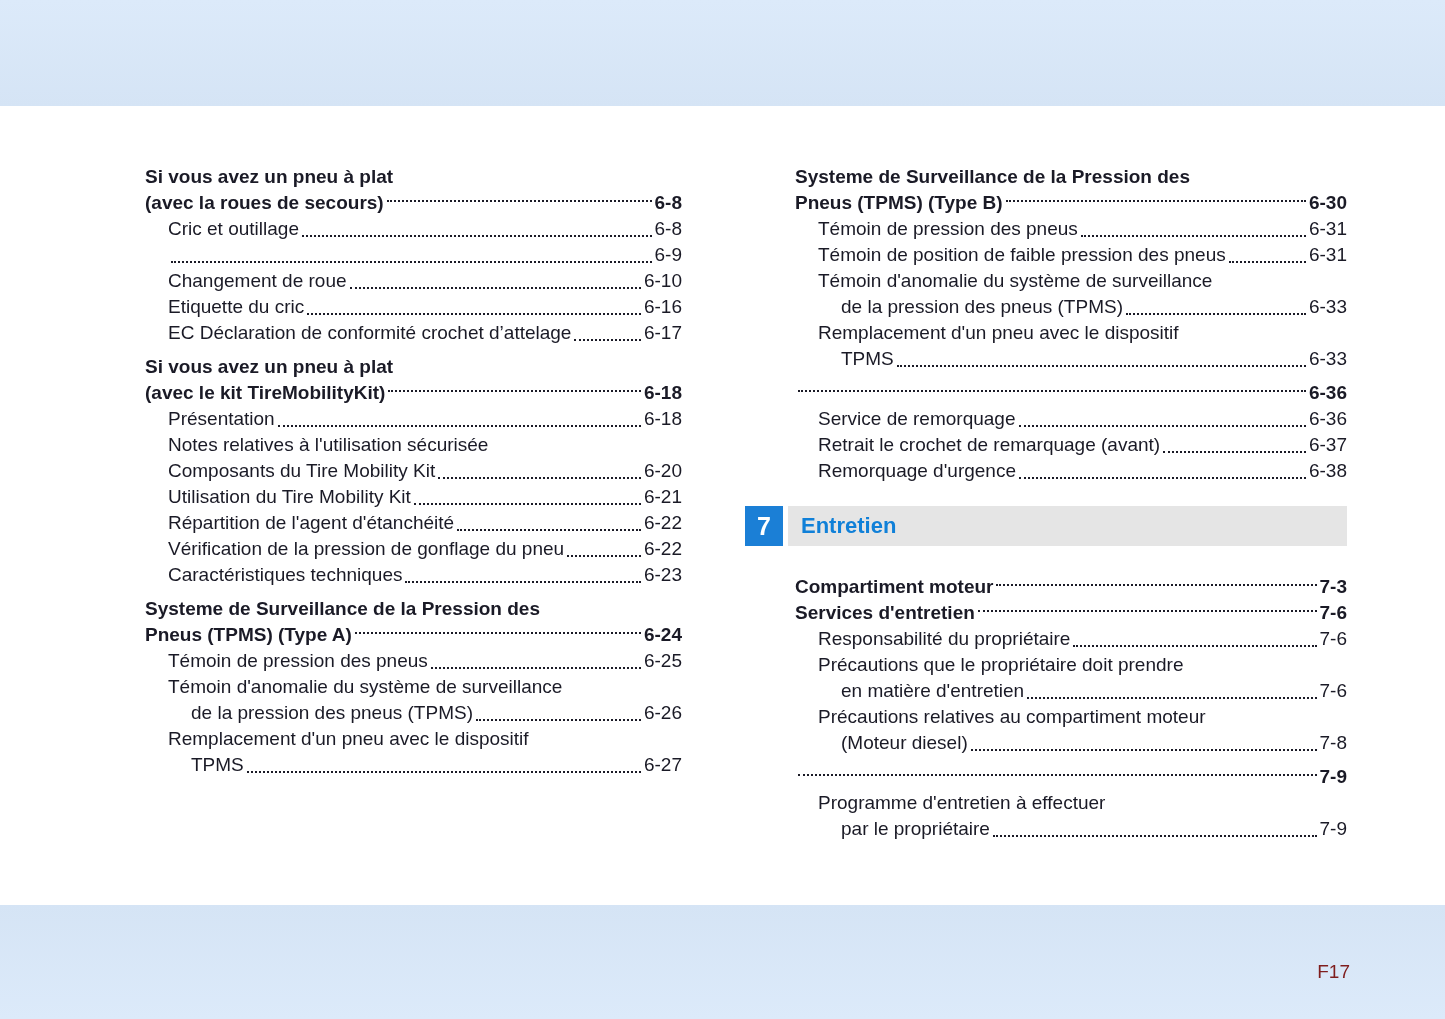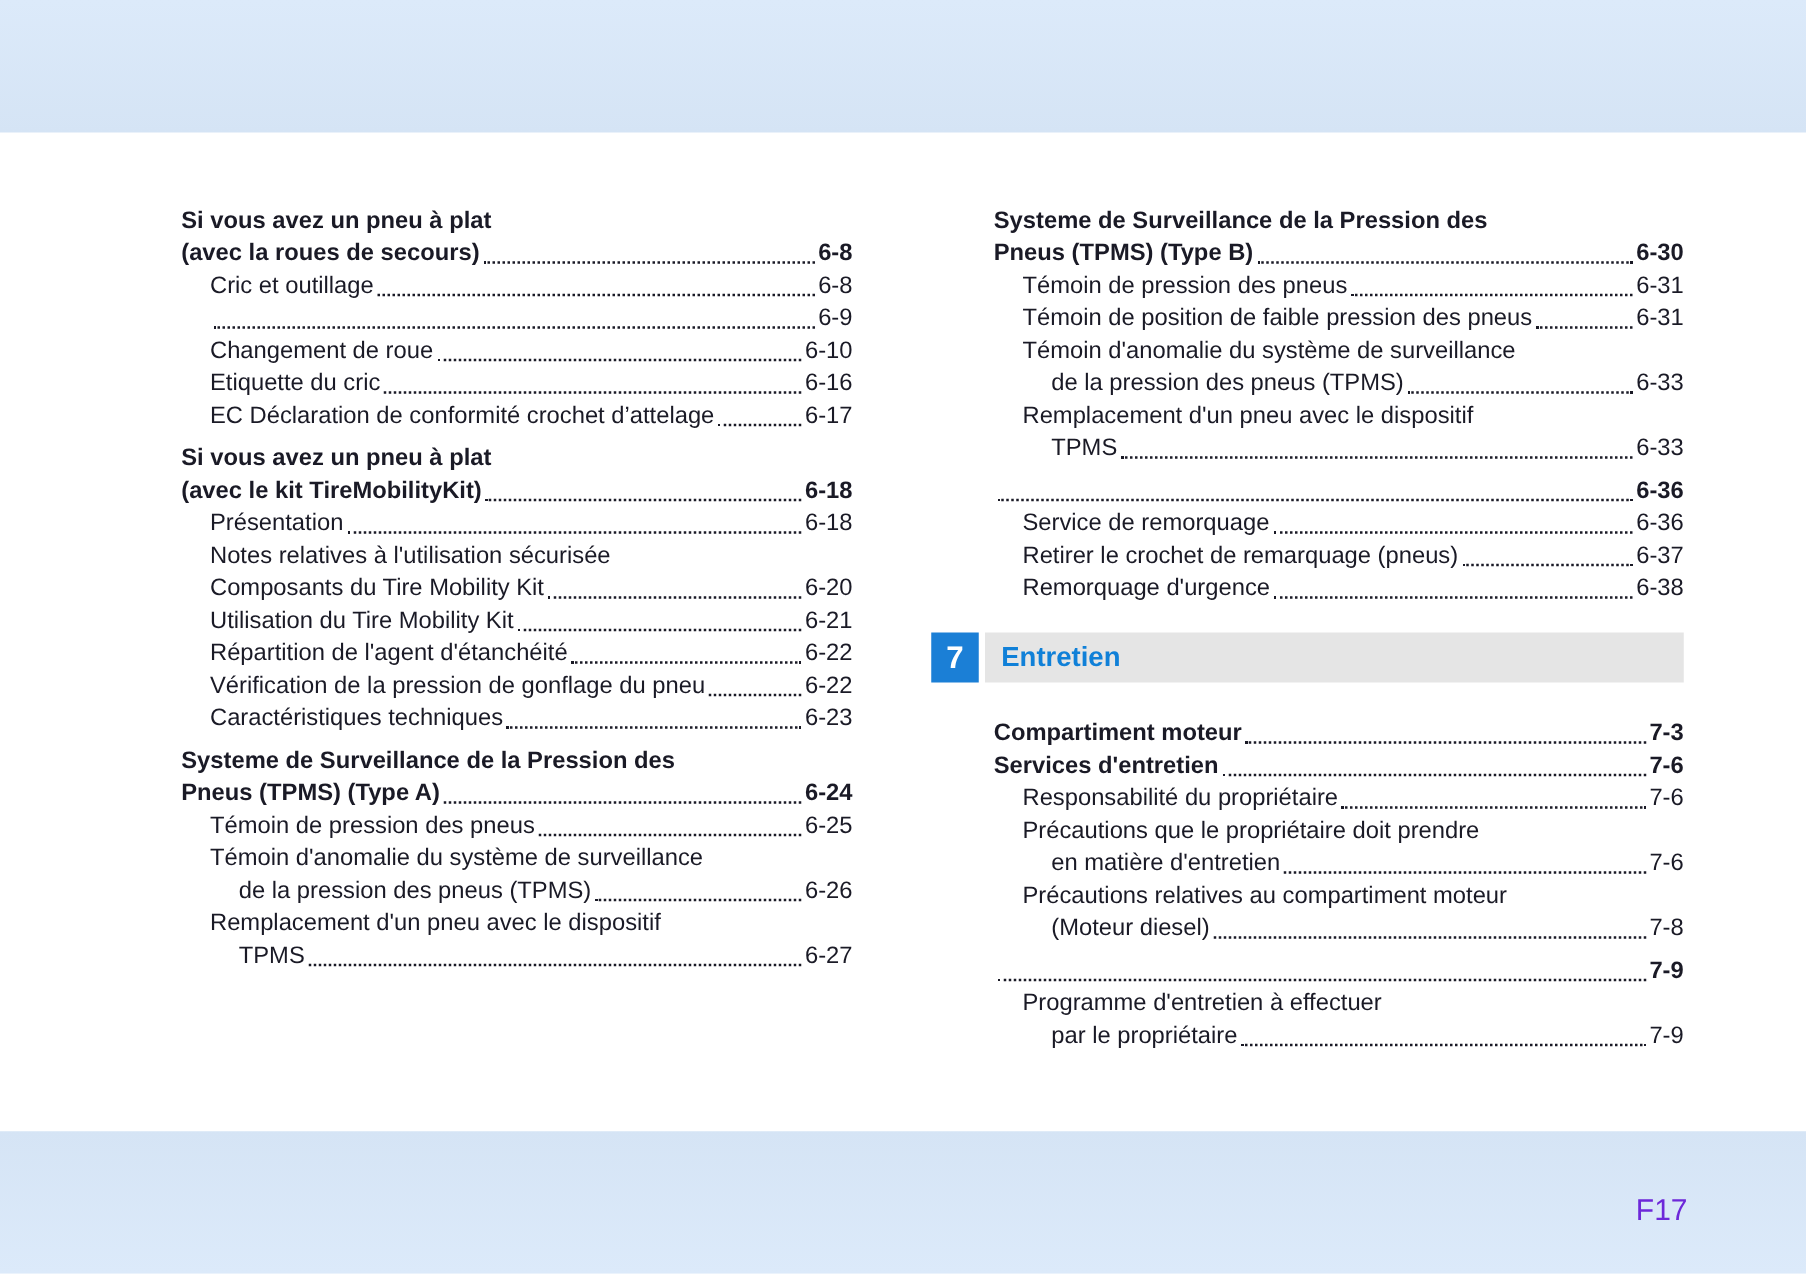--- a/index.html
+++ b/index.html
@@ -26,21 +26,21 @@
   .col-right {
     position: absolute; left: 795px; top: 164px; width: 552px;
   }
   .toc-line {
     display: flex;
     align-items: flex-end;
     min-height: 26px;
     font-size: 19px;
     line-height: 26px;
   }
-  .toc-line.bold { font-weight: bold; }
+  .toc-line.bold { font-weight: bold; align-items: center; }
   .toc-line.level1 { padding-left: 23px; }
   .toc-line.level2 { padding-left: 46px; }
   .toc-line.space-before { margin-top: 8px; }
   .toc-text { white-space: nowrap; }
   .leader {
     flex: 1 1 auto;
     min-width: 6px;
     border-bottom: 2.5px dotted #1a1a26;
     margin: 0 3px 5px 3px;
   }
@@ -71,22 +71,22 @@
   }
   .chapter-title {
     color: #1080d8;
     font-weight: bold;
     font-size: 22px;
   }
   .footer-page {
     position: absolute;
     right: 95px;
     bottom: 36px;
-    font-size: 24px;
-    color: #6d28d9;
+    font-size: 19px;
+    color: #7f1d1d;
   }
 </style>
 </head>
 <body>
 
 <div class="page">
   <div class="band-top"></div>
   <div class="band-bottom"></div>
 
   <div class="col-left" id="col-left">
@@ -233,21 +233,21 @@
         <div class="toc-line level0 bold space-before">
           <span class="leader"></span>
           <span class="toc-page">6-36</span>
         </div>
         <div class="toc-line level1">
           <span class="toc-text">Service de remorquage</span>
           <span class="leader"></span>
           <span class="toc-page">6-36</span>
         </div>
         <div class="toc-line level1">
-          <span class="toc-text">Retirer le crochet de remarquage (pneus)</span>
+          <span class="toc-text">Retrait le crochet de remarquage (avant)</span>
           <span class="leader"></span>
           <span class="toc-page">6-37</span>
         </div>
         <div class="toc-line level1">
           <span class="toc-text">Remorquage d'urgence</span>
           <span class="leader"></span>
           <span class="toc-page">6-38</span>
         </div>
       </div>
 

